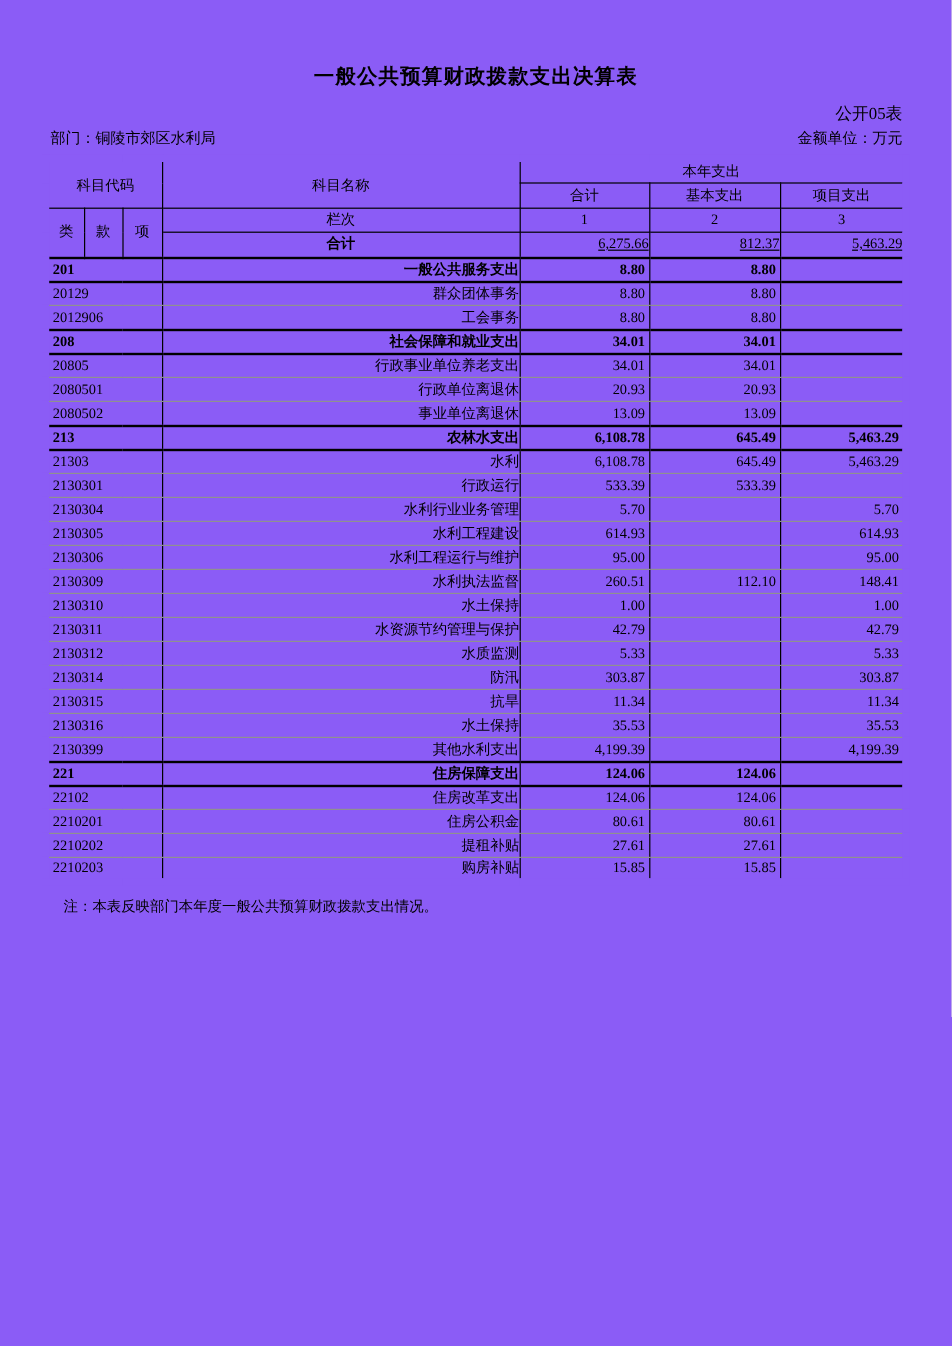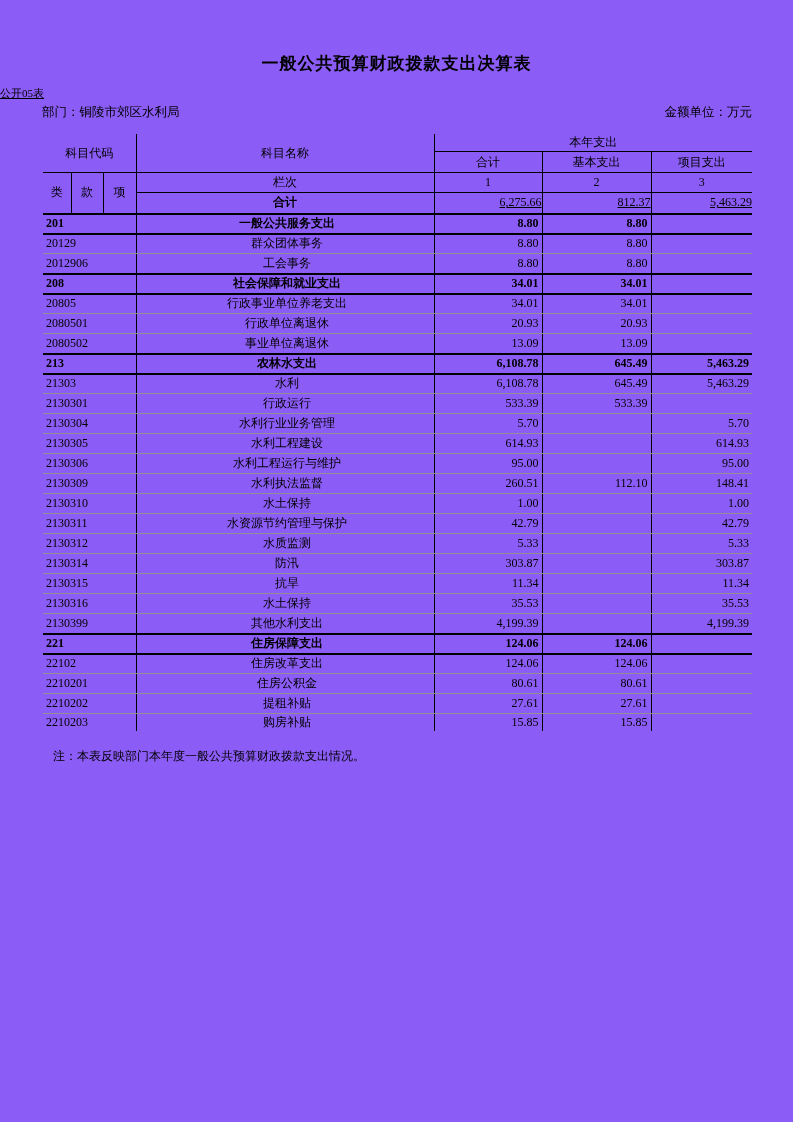--- a/index.html
+++ b/index.html
@@ -7,31 +7,31 @@
     width:793px; height:1122px; margin:0 auto; background:#8b5cf6;
     position:relative; overflow:hidden; box-sizing:border-box;
     font-family:"Liberation Serif","DejaVu Serif",serif; color:#000;
   }
   .title {
     padding-top:52px; text-align:center;
     font-size:17px; font-weight:bold; letter-spacing:1px;
     font-family:"Liberation Sans","DejaVu Sans",sans-serif;
   }
   .meta-right {
-    margin:11px 41px 0 0; font-size:11px;text-decoration:underline;
+    margin:11px 41px 0 0; text-align:right; font-size:14px;
   }
   .meta-row {
     margin:3px 41px 0 42px; display:flex; justify-content:space-between;
     font-size:12.5px;
     gap:40px;
   }
   table.fin {
     margin:5px 41px 0 35px; width:717px;
     border-collapse:collapse; table-layout:fixed;
-    border:8px solid #8b5cf6;
+    border:6px solid #8b5cf6;
   }
   table.fin td {
     overflow:hidden; white-space:nowrap; padding:0;
     font-size:12px; vertical-align:middle;
   }
   
   td.h {
     border:1px solid #000; text-align:center; font-size:12.5px;
   }
   tr.hr1 { height:15px; }
@@ -40,21 +40,21 @@
   tr.hr4 { height:21px; }
   td.grand-label { border:1px solid #000; text-align:center; font-weight:bold; font-size:13px; }
   td.grand-num { border:1px solid #000; text-align:right; padding-right:3px;text-decoration:underline; }
   
   tbody.rows tr { height:20px; }
   tbody.rows td {
     border-left:1px solid #000; border-right:1px solid #000;
     border-top:1px solid #909090; border-bottom:1px solid #909090;
   }
   tbody.rows td.code { text-align:left; padding-left:3px; }
-  tbody.rows td.name { text-align:center; padding-left:4px; }
+  tbody.rows td.name { text-align:right; padding-left:4px; }
   tbody.rows td.num  { text-align:right; padding-right:3px; }
   tbody.rows tr.cat td {
     font-weight:bold;
     border-top:2px solid #000; border-bottom:2px solid #000;
   }
   .note { margin:9px 41px 0 53px; font-size:12px; }
 </style>
 </head>
 <body>
 

